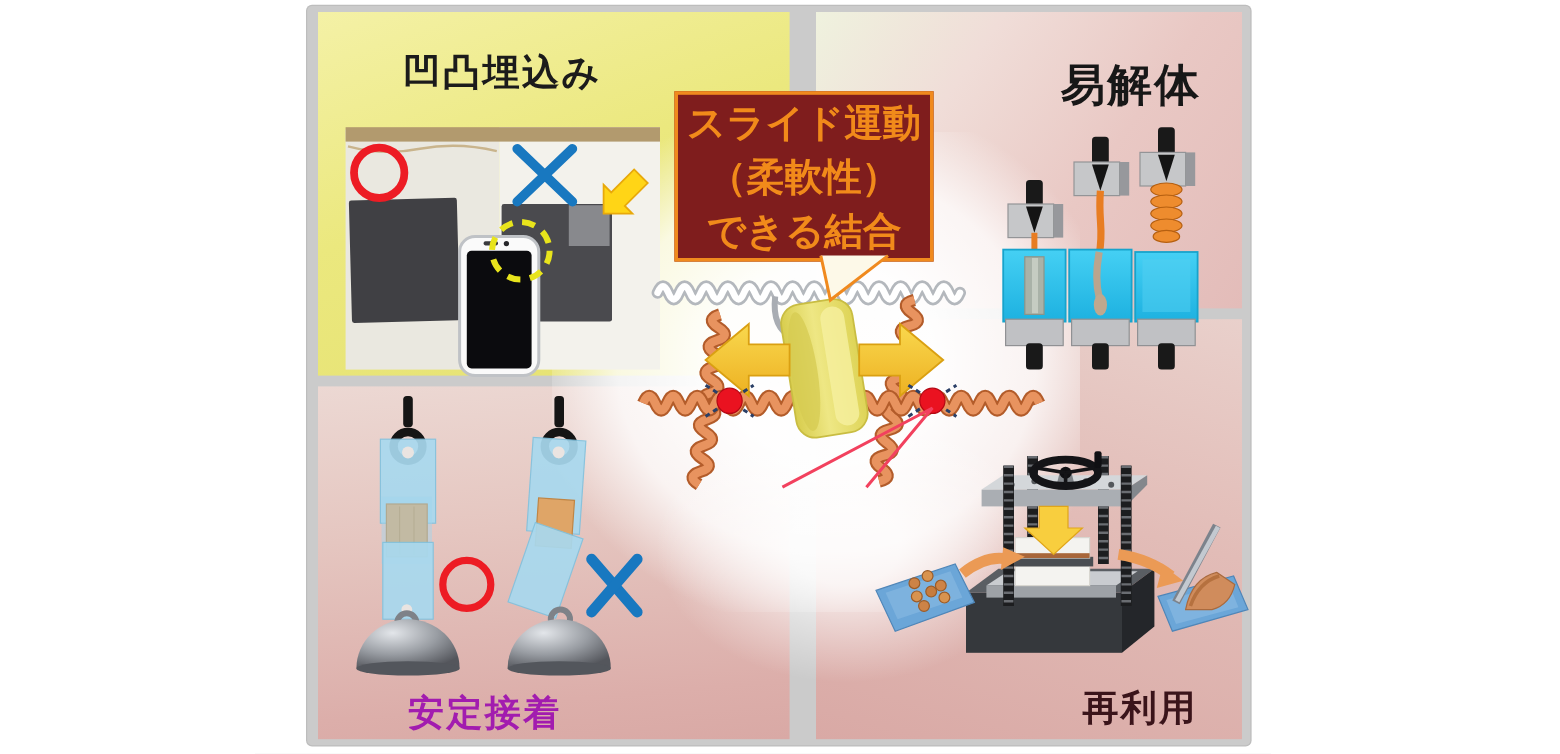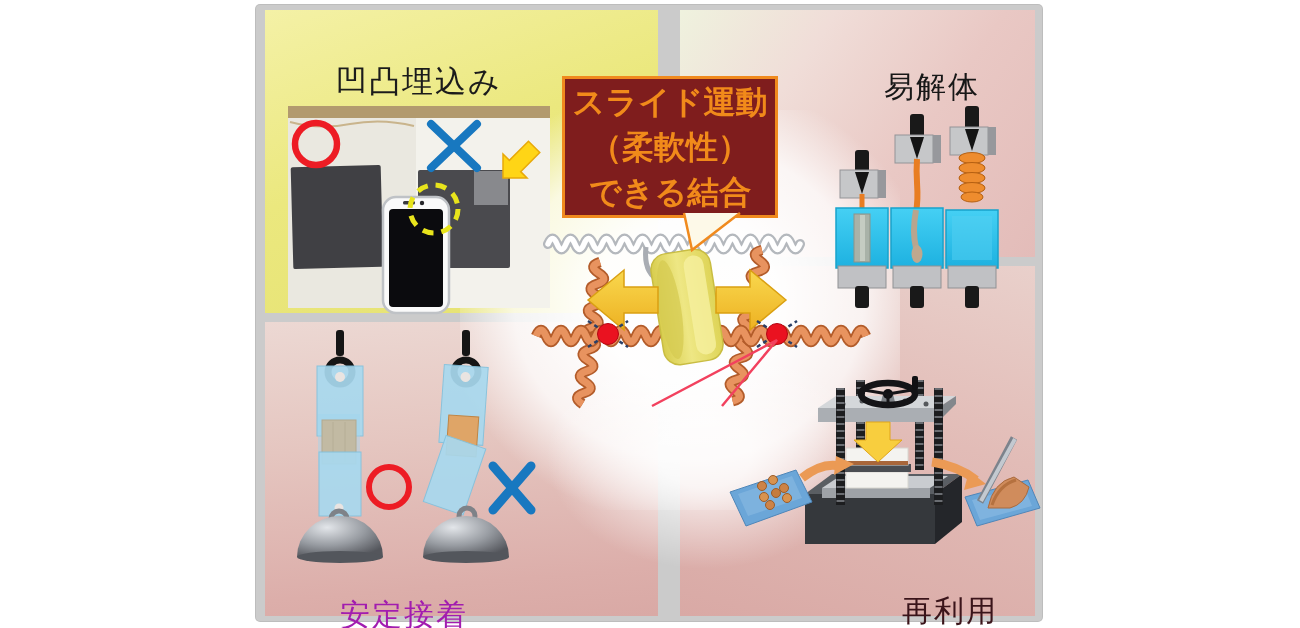--- a/index.html
+++ b/index.html
@@ -15,23 +15,23 @@
   .q-bl{left:9px;top:317px;width:393px;height:294px;
         background:linear-gradient(175deg,#ecd8d3 0%,#e5c6c0 40%,#dcaeaa 85%,#d9a9a5 100%);}
   .q-br{left:424px;top:261px;width:355px;height:350px;
         background:linear-gradient(195deg,#e9d0cb 0%,#e2bcb7 45%,#d9a9a5 100%);}
   .glow{position:absolute;left:460px;top:110px;width:440px;height:400px;z-index:3;
         background:radial-gradient(ellipse at 52% 48%,rgba(255,255,255,0.98) 28%,rgba(255,255,255,0.78) 54%,rgba(255,255,255,0) 76%);}
   .glow2{position:absolute;left:545px;top:340px;width:320px;height:230px;z-index:3;
         background:radial-gradient(ellipse at center,rgba(255,255,255,0.75) 20%,rgba(255,255,255,0) 70%);}
   .art{position:absolute;left:0;top:0;z-index:4;pointer-events:none;}
   .top-art{position:absolute;left:0;top:0;z-index:7;pointer-events:none;}
-  .qlabel{position:absolute;z-index:6;font-weight:400;letter-spacing:2px;white-space:nowrap;margin-top:21px;}
+  .qlabel{position:absolute;z-index:6;font-weight:700;letter-spacing:2px;white-space:nowrap;}
   .lbl-tl{left:336px;top:40px;font-size:31px;color:#1b1b1b;}
-  .lbl-tr{left:884px;top:46px;font-size:30px;color:#171717;}
+  .lbl-tr{left:884px;top:46px;font-size:37px;color:#171717;}
   .lbl-bl{left:340px;top:574px;font-size:30px;color:#a21caf;}
   .lbl-br{left:902px;top:570px;font-size:30px;color:#3a141a;}
   .callout{position:absolute;z-index:6;box-sizing:border-box;text-align:center;
            font-weight:700;color:#f18a1a;}
   .co-slide{left:562px;top:76px;width:216px;height:142px;border:3px solid #f08a1e;
             background:#7f1d1d;font-size:32px;line-height:45px;padding-top:1px;}
   .co-tough{left:537px;top:404px;width:263px;height:126px;border:3px solid #f2415e;
             background:#fcf5f1;font-size:31px;line-height:40px;padding-top:2px;}
 </style>
 </head>

